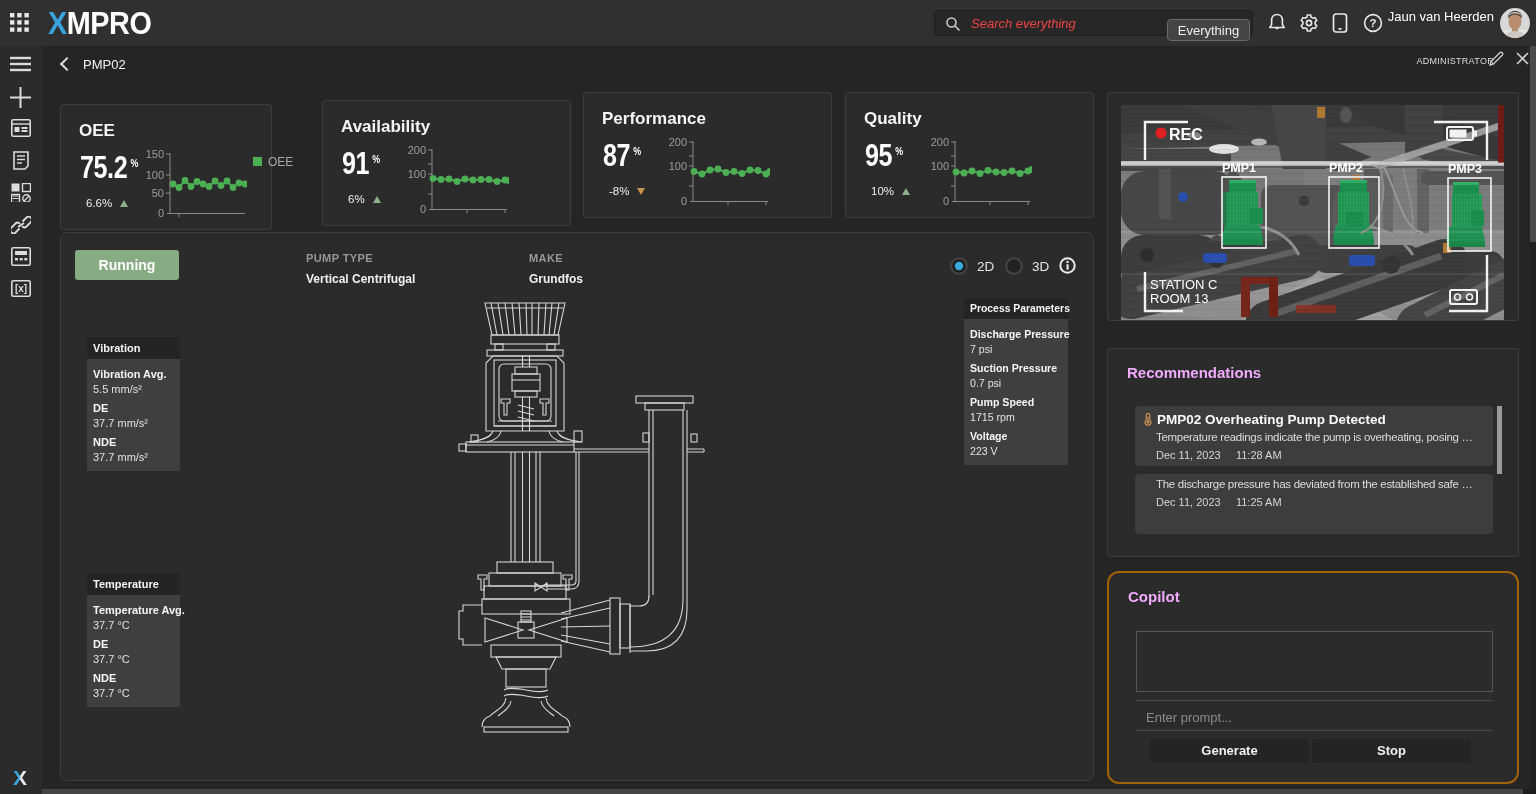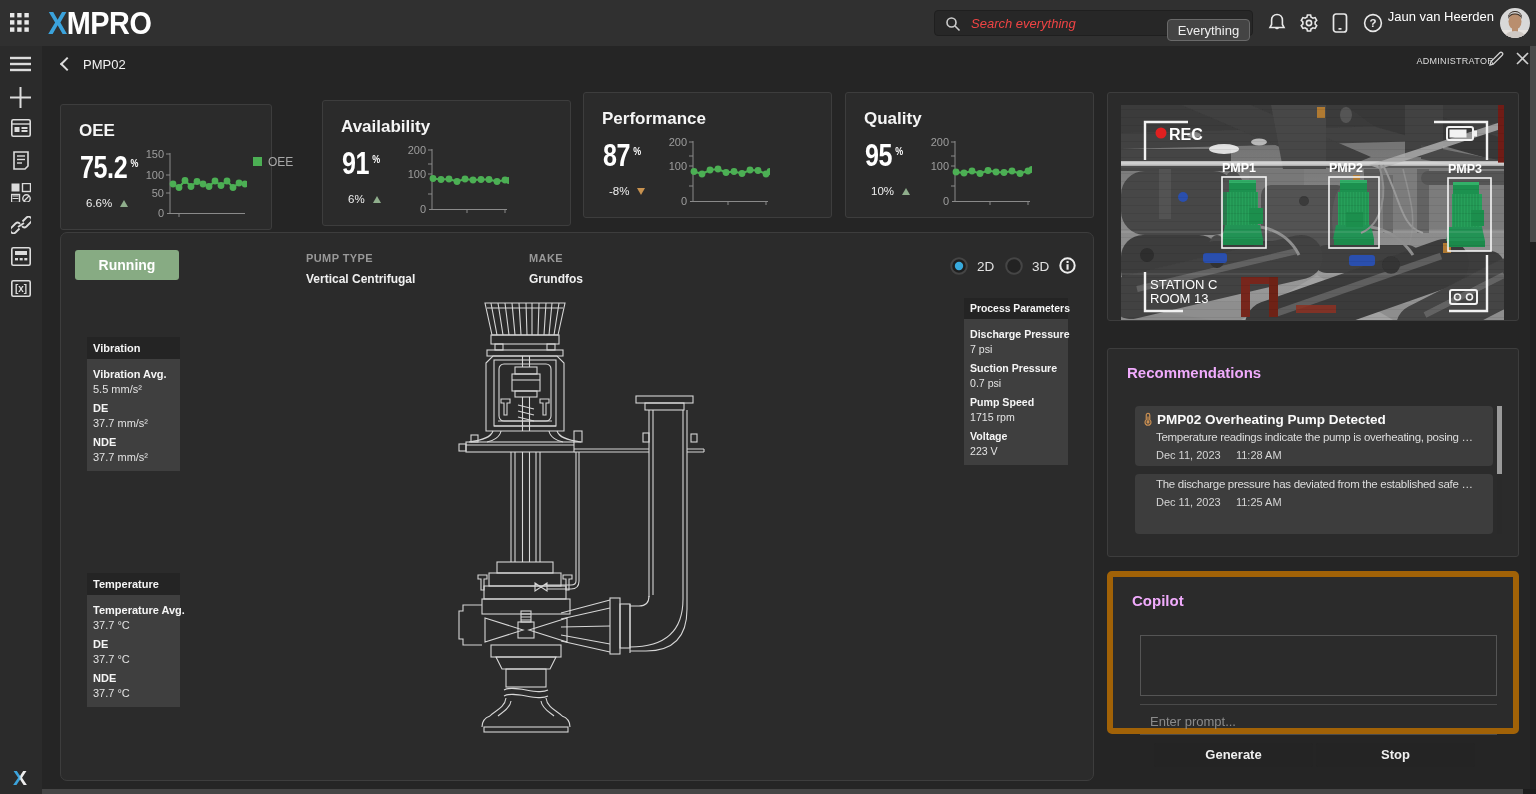--- a/index.html
+++ b/index.html
@@ -43,21 +43,21 @@
 
 .mtable { position:absolute; width:93px; font-size:11px; }
 .mtable .hd { background:#242424; color:#f5f5f5; font-weight:bold; padding:5px 5px 5px 6px; white-space:nowrap; }
 .mtable .bd { background:#3f3f3f; padding:2px 5px 8px 6px; }
 .mtable .k { color:#f5f5f5; font-weight:bold; padding-top:7px; white-space:nowrap; }
 .mtable .v { color:#e2e2e2; padding-top:3px; white-space:nowrap; }
 
 
 #video-card { position:absolute; left:1107px; top:92px; width:412px; height:229px; background:#2b2b2b; border:1px solid #3d3d3d; border-radius:3px; }
 #reco { position:absolute; left:1107px; top:348px; width:412px; height:209px; background:#2b2b2b; border:1px solid #3d3d3d; border-radius:3px; }
-#copilot { position:absolute; left:1107px; top:571px; width:412px; height:163px; background:#2b2b2b; border:6px solid #a16207; border-radius:5px; }
+#copilot { position:absolute; left:1107px; top:571px; width:412px; height:213px; background:#2b2b2b; border:2px solid #a16207; border-radius:12px; }
 .panel-title { position:absolute; left:19px; font-size:15px; font-weight:bold; color:#f0abfc; }
 .rcard { position:absolute; left:27px; width:358px; background:#3d3d3d; border-radius:4px; color:#eee; }
 .rcard .t { font-size:13.5px; font-weight:bold; color:#fafafa; padding:6px 6px 0 22px; position:relative; white-space:nowrap; overflow:hidden; }
 .rcard .d { font-size:11.5px; letter-spacing:-0.3px; color:#dcdcdc; padding:4px 6px 0 21px; white-space:nowrap; overflow:hidden; }
 .rcard .dt { font-size:11px; color:#d5d5d5; padding:6px 10px 8px 21px; }
 .rcard .ic { position:absolute; left:6px; top:6px; width:14px; height:14px; }
 
 #prompt-box { position:absolute; left:27px; top:58px; width:357px; height:61px; border:1px solid #555; }
 .hr { position:absolute; left:27px; width:357px; border-top:1px solid #4a4a4a; }
 #prompt-ph { position:absolute; left:37px; top:137px; font-size:13px; color:#8b8b8b; }

